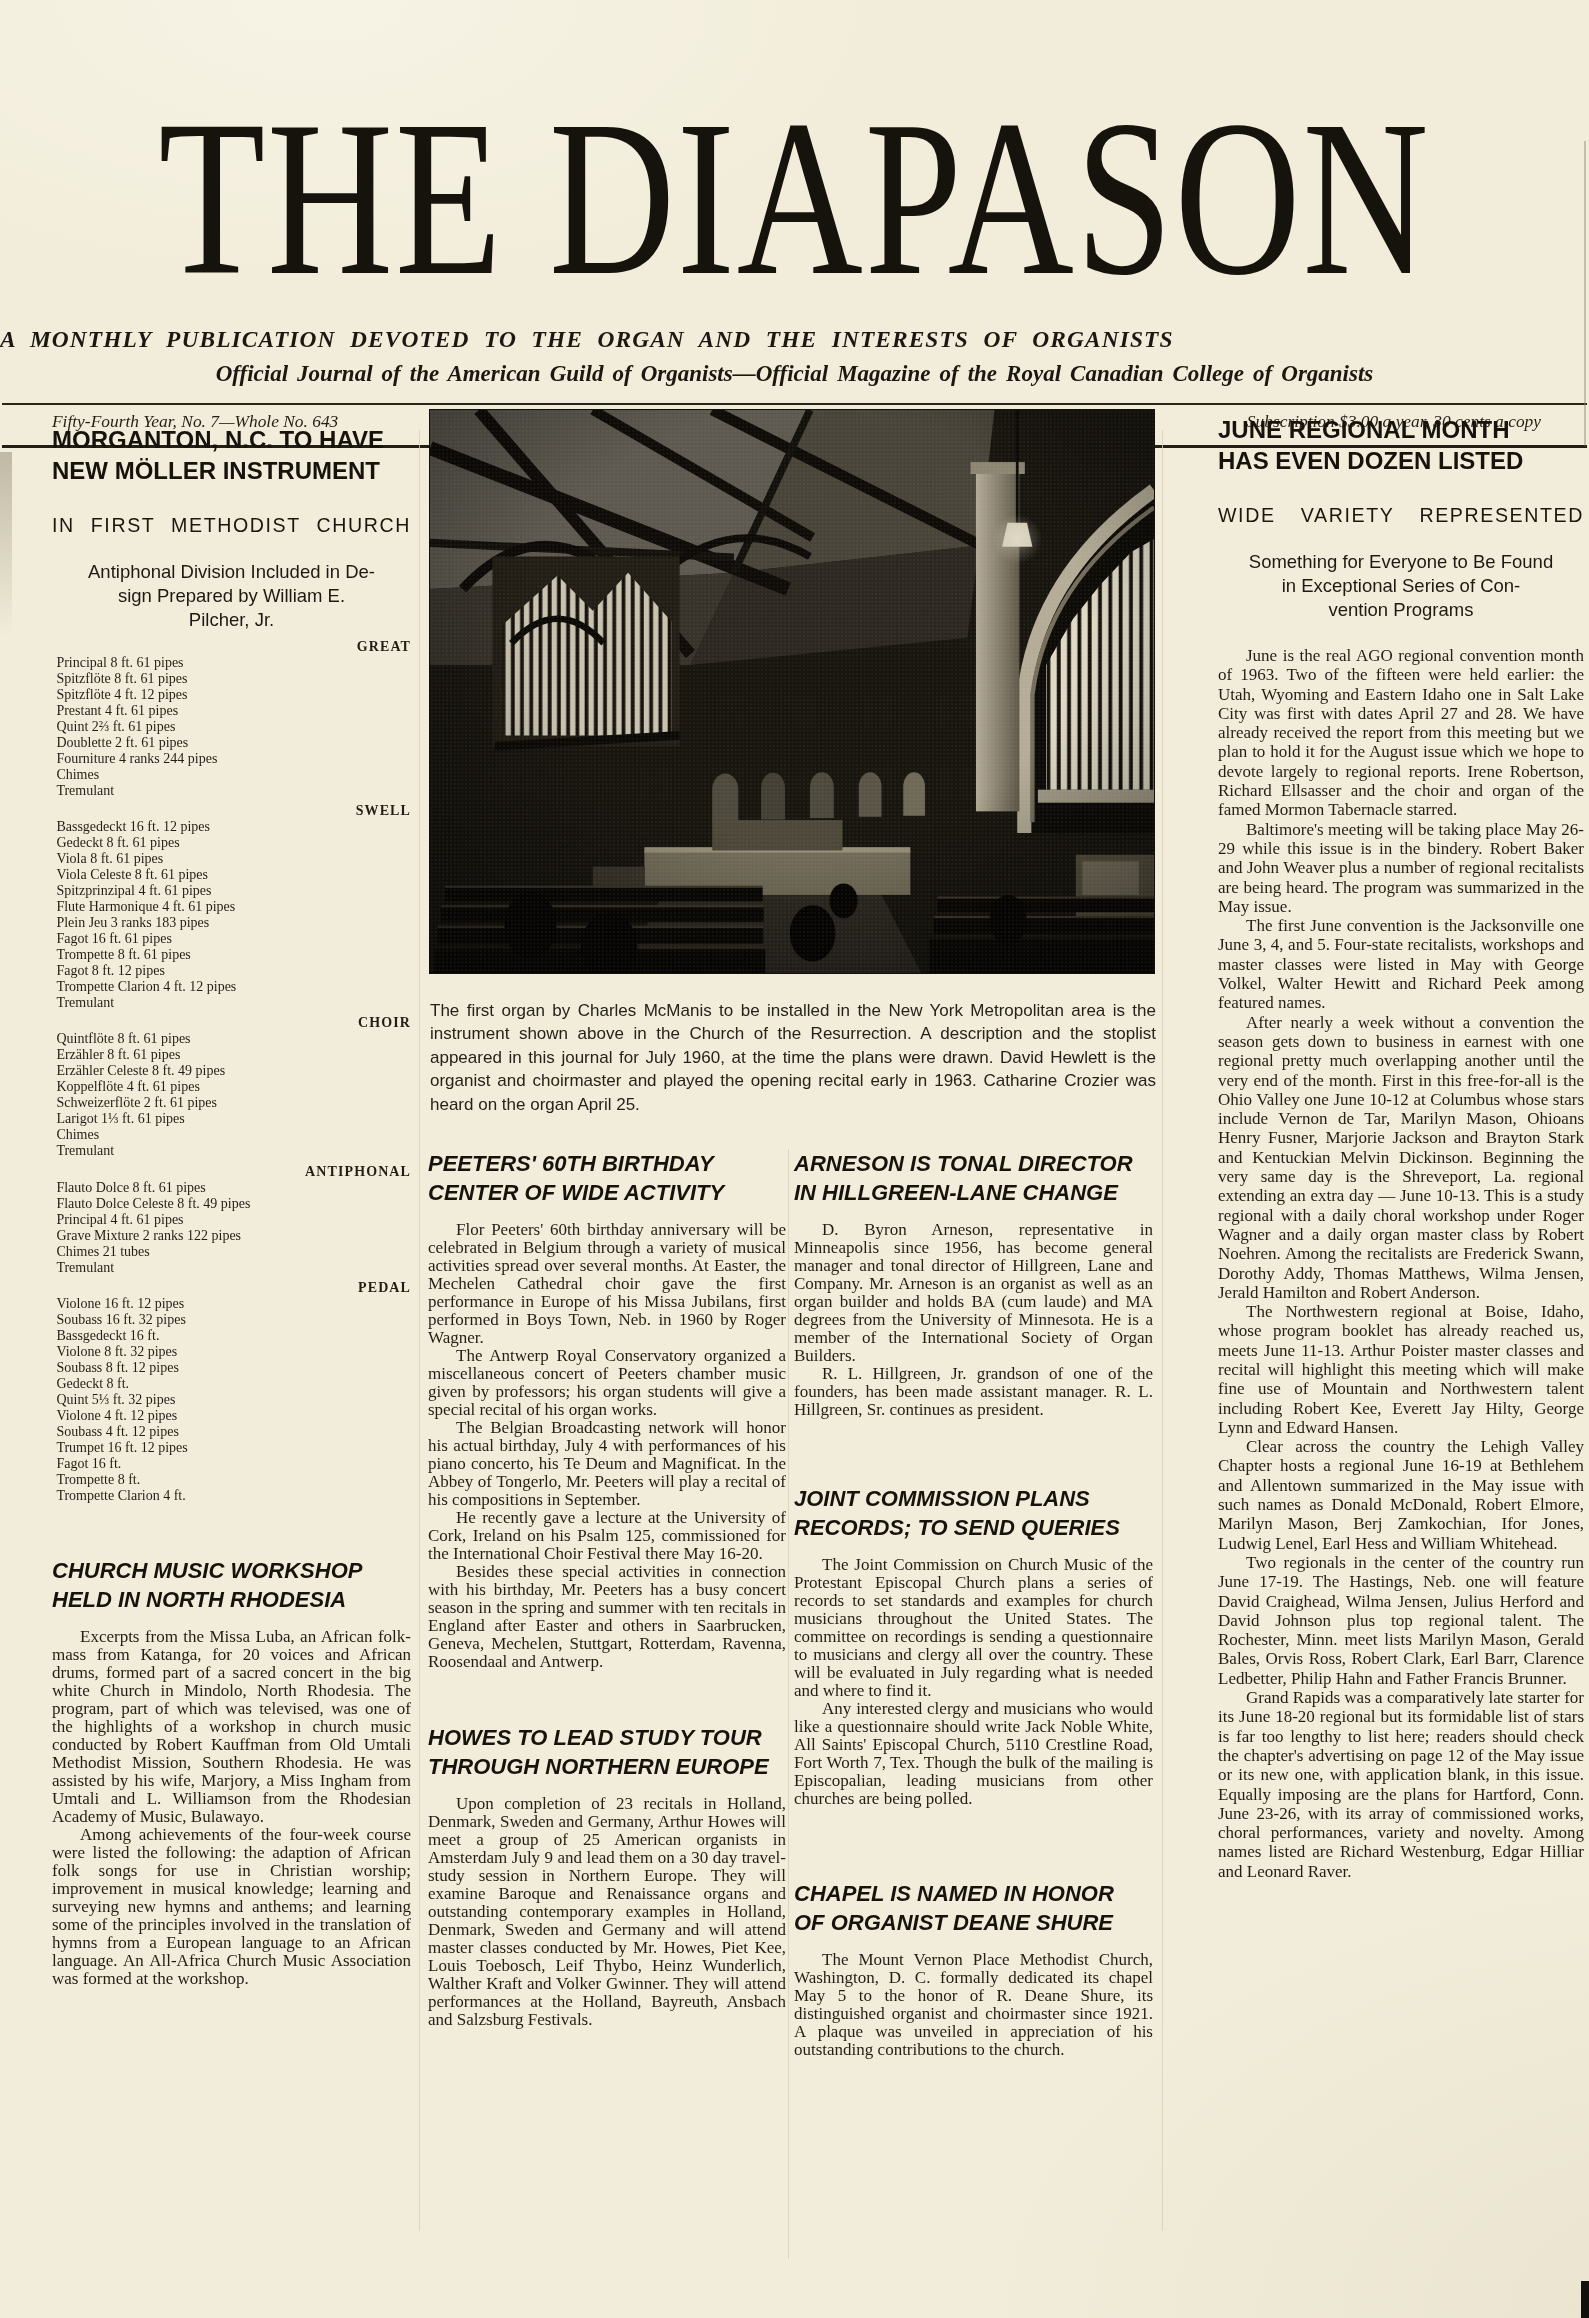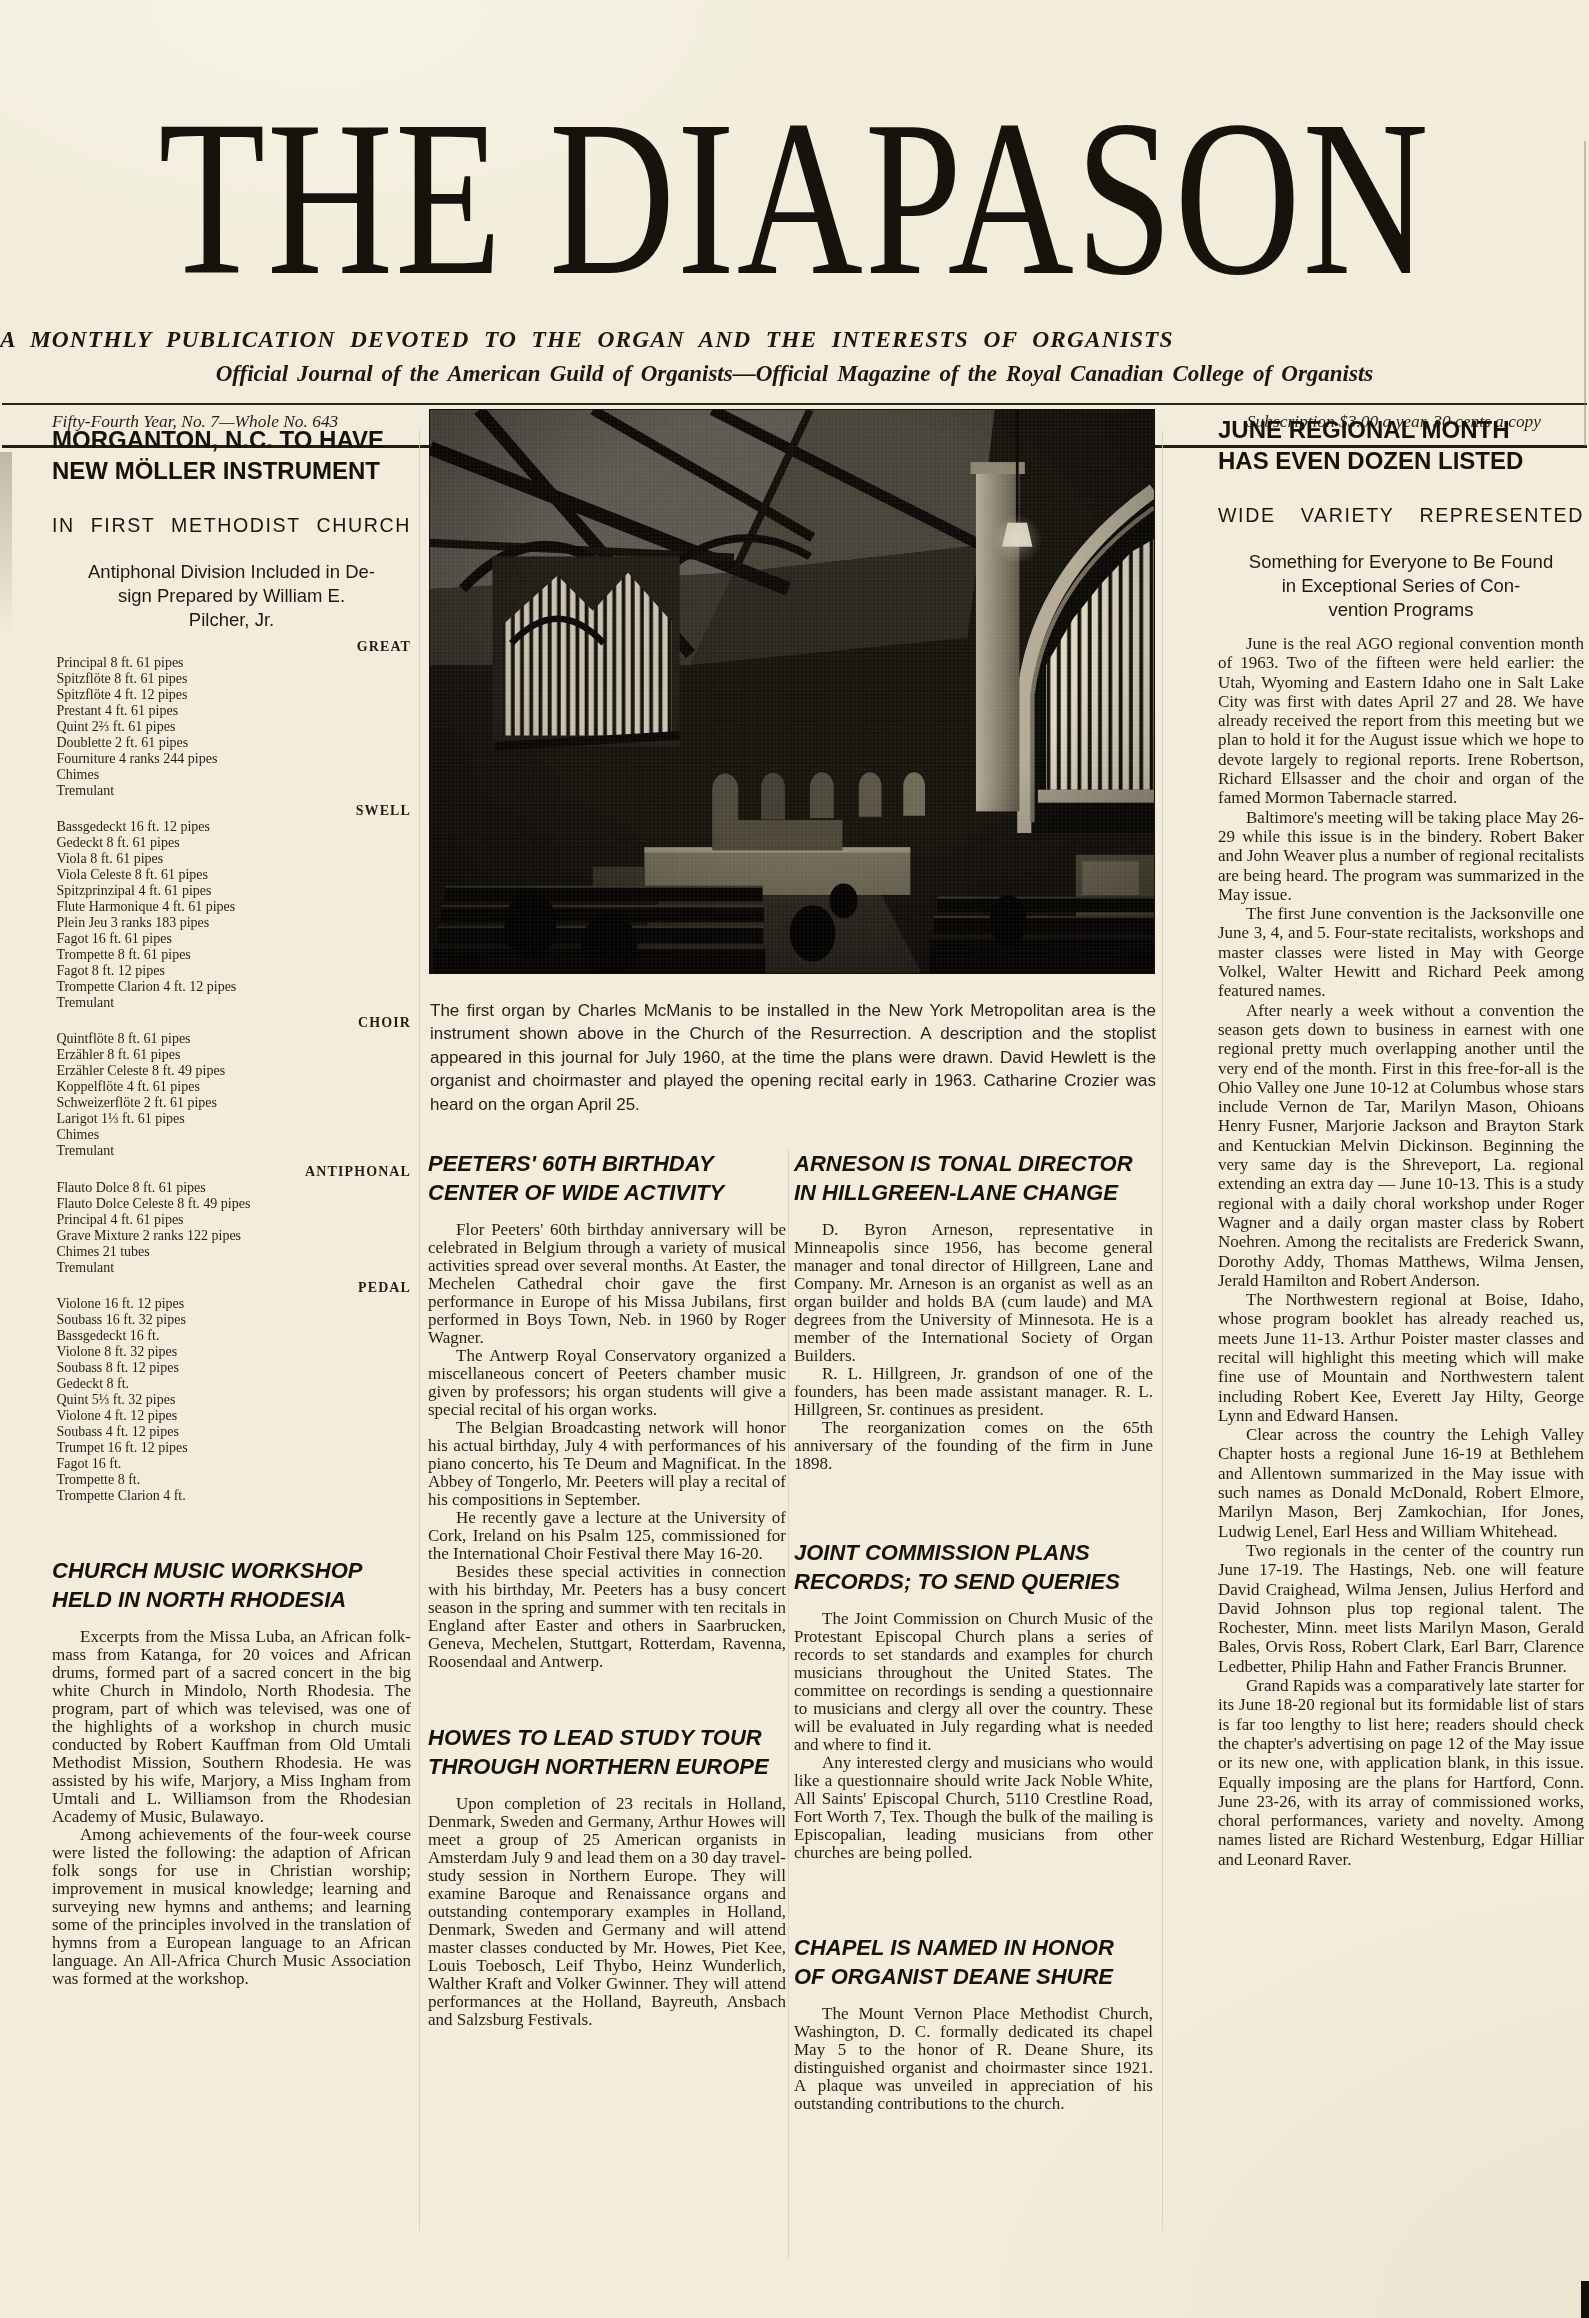--- a/index.html
+++ b/index.html
@@ -346,21 +346,20 @@
 </div>
 
 <div id="col3" class="col">
   <div class="headline hl-i">
     <div class="hl1">ARNESON IS TONAL DIRECTOR</div>
     <div class="hl2">IN HILLGREEN-LANE CHANGE</div>
   </div>
   <div class="art-body">
       <p>D. Byron Arneson, representative in Minneapolis since 1956, has become general manager and tonal director of Hillgreen, Lane and Company. Mr. Arneson is an organist as well as an organ builder and holds BA (cum laude) and MA degrees from the University of Minnesota. He is a member of the International Society of Organ Builders.</p>
       <p>R. L. Hillgreen, Jr. grandson of one of the founders, has been made assistant manager. R. L. Hillgreen, Sr. continues as president.</p>
-      <p>The reorganization comes on the 65th anniversary of the founding of the firm in June 1898.</p>
     </div>
 
   <div class="headline hl-i gap-art2">
     <div class="hl1">JOINT COMMISSION PLANS</div>
     <div class="hl2">RECORDS; TO SEND QUERIES</div>
   </div>
   <div class="art-body">
       <p>The Joint Commission on Church Music of the Protestant Episcopal Church plans a series of records to set standards and examples for church musicians throughout the United States. The committee on recordings is sending a questionnaire to musicians and clergy all over the country. These will be evaluated in July regarding what is needed and where to find it.</p>
       <p>Any interested clergy and musicians who would like a questionnaire should write Jack Noble White, All Saints' Episcopal Church, 5110 Crestline Road, Fort Worth 7, Tex. Though the bulk of the mailing is Episcopalian, leading musicians from other churches are being polled.</p>
     </div>
@@ -378,21 +377,21 @@
   <div class="headline hl-b">
     <div class="hl1">JUNE REGIONAL MONTH</div>
     <div class="hl2">HAS EVEN DOZEN LISTED</div>
   </div>
   <div class="subhead">WIDE VARIETY REPRESENTED</div>
   <div class="deck">
       <div>Something for Everyone to Be Found</div>
       <div>in Exceptional Series of Con-</div>
       <div>vention Programs</div>
     </div>
-  <div class="art-body" style="margin-top:12px;">
+  <div class="art-body" style="margin-top:24px;">
       <p>June is the real AGO regional convention month of 1963. Two of the fifteen were held earlier: the Utah, Wyoming and Eastern Idaho one in Salt Lake City was first with dates April 27 and 28. We have already received the report from this meeting but we plan to hold it for the August issue which we hope to devote largely to regional reports. Irene Robertson, Richard Ellsasser and the choir and organ of the famed Mormon Tabernacle starred.</p>
       <p>Baltimore's meeting will be taking place May 26-29 while this issue is in the bindery. Robert Baker and John Weaver plus a number of regional recitalists are being heard. The program was summarized in the May issue.</p>
       <p>The first June convention is the Jacksonville one June 3, 4, and 5. Four-state recitalists, workshops and master classes were listed in May with George Volkel, Walter Hewitt and Richard Peek among featured names.</p>
       <p>After nearly a week without a convention the season gets down to business in earnest with one regional pretty much overlapping another until the very end of the month. First in this free-for-all is the Ohio Valley one June 10-12 at Columbus whose stars include Vernon de Tar, Marilyn Mason, Ohioans Henry Fusner, Marjorie Jackson and Brayton Stark and Kentuckian Melvin Dickinson. Beginning the very same day is the Shreveport, La. regional extending an extra day — June 10-13. This is a study regional with a daily choral workshop under Roger Wagner and a daily organ master class by Robert Noehren. Among the recitalists are Frederick Swann, Dorothy Addy, Thomas Matthews, Wilma Jensen, Jerald Hamilton and Robert Anderson.</p>
       <p>The Northwestern regional at Boise, Idaho, whose program booklet has already reached us, meets June 11-13. Arthur Poister master classes and recital will highlight this meeting which will make fine use of Mountain and Northwestern talent including Robert Kee, Everett Jay Hilty, George Lynn and Edward Hansen.</p>
       <p>Clear across the country the Lehigh Valley Chapter hosts a regional June 16-19 at Bethlehem and Allentown summarized in the May issue with such names as Donald McDonald, Robert Elmore, Marilyn Mason, Berj Zamkochian, Ifor Jones, Ludwig Lenel, Earl Hess and William Whitehead.</p>
       <p>Two regionals in the center of the country run June 17-19. The Hastings, Neb. one will feature David Craighead, Wilma Jensen, Julius Herford and David Johnson plus top regional talent. The Rochester, Minn. meet lists Marilyn Mason, Gerald Bales, Orvis Ross, Robert Clark, Earl Barr, Clarence Ledbetter, Philip Hahn and Father Francis Brunner.</p>
       <p>Grand Rapids was a comparatively late starter for its June 18-20 regional but its formidable list of stars is far too lengthy to list here; readers should check the chapter's advertising on page 12 of the May issue or its new one, with application blank, in this issue. Equally imposing are the plans for Hartford, Conn. June 23-26, with its array of commissioned works, choral performances, variety and novelty. Among names listed are Richard Westenburg, Edgar Hilliar and Leonard Raver.</p>
     </div>
 </div>

